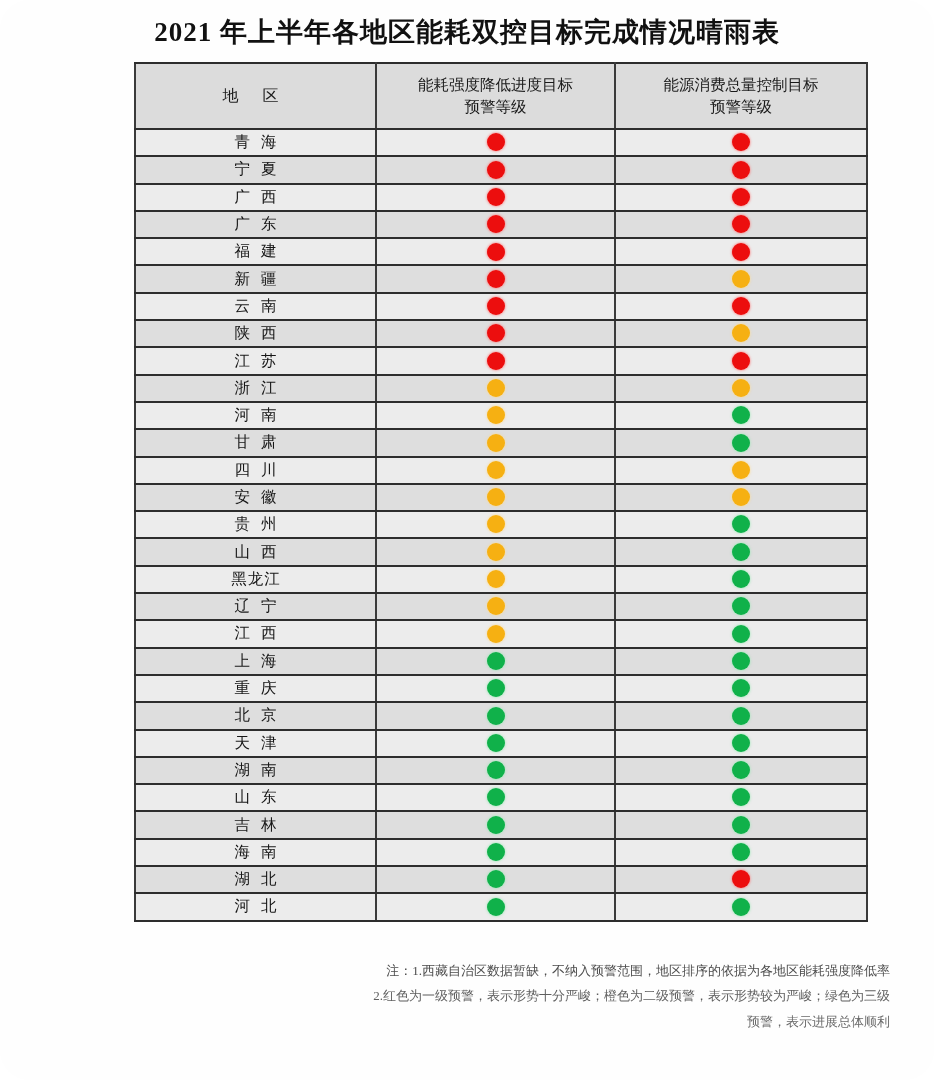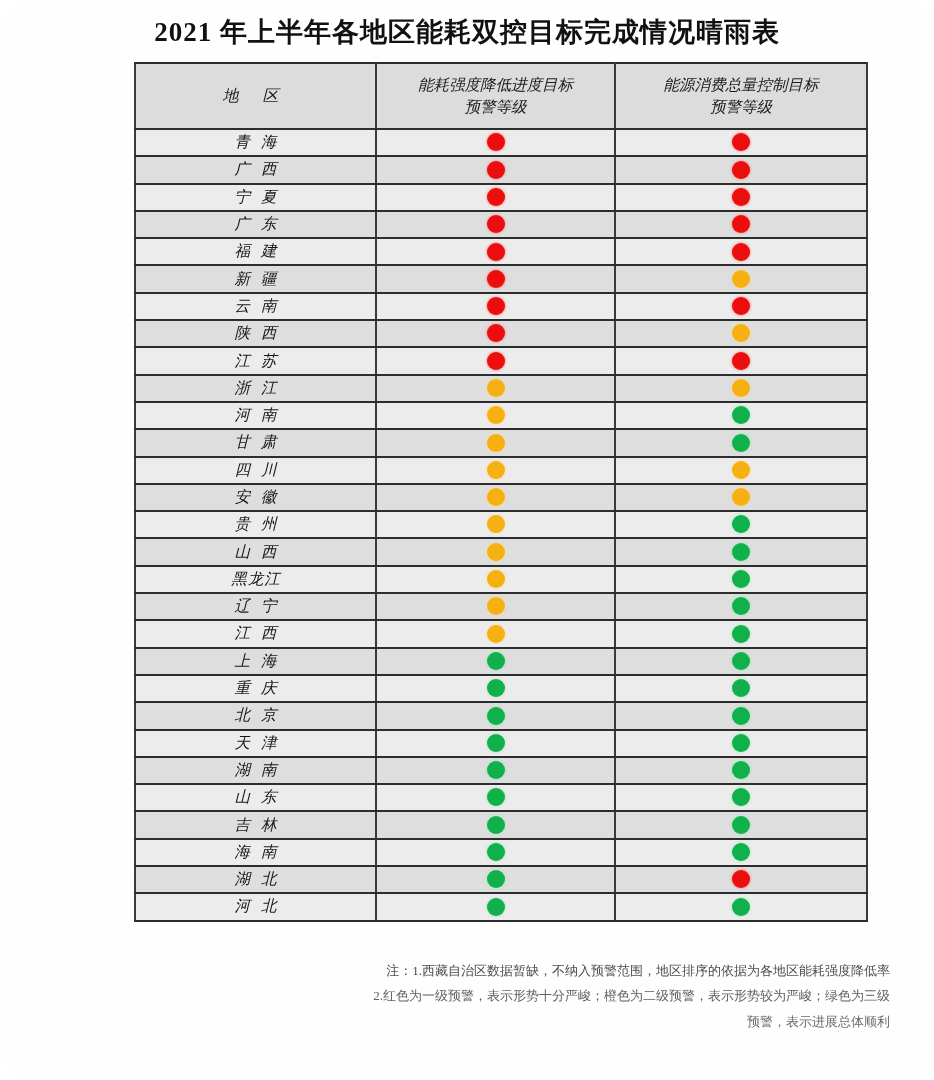--- a/index.html
+++ b/index.html
@@ -44,21 +44,20 @@
     left: 134px;
     top: 62px;
     width: 732px;
   }
 
   table.matrix {
     border-collapse: collapse;
     width: 732px;
     table-layout: fixed;
     background: #1d4ed8;
-    font-style: italic;
   }
   table.matrix col.c-region { width: 241px; }
   table.matrix col.c-int    { width: 239px; }
   table.matrix col.c-tot    { width: 252px; }
 
   table.matrix th,
   table.matrix td {
     border-left: 2px solid #3a3a3a;
     border-right: 2px solid #3a3a3a;
     border-top: 2px solid #2d2d2d;
@@ -174,26 +173,26 @@
           </th>
         </tr>
       </thead>
       <tbody id="matrix-body">
           <tr>
             <td class="region"><span class="nm">青海</span></td>
             <td class="light"><span class="dot red"></span></td>
             <td class="light"><span class="dot red"></span></td>
           </tr>
           <tr>
+            <td class="region"><span class="nm">宁夏</span></td>
+            <td class="light"><span class="dot red"></span></td>
+            <td class="light"><span class="dot red"></span></td>
+          </tr>
+          <tr>
             <td class="region"><span class="nm">广西</span></td>
-            <td class="light"><span class="dot red"></span></td>
-            <td class="light"><span class="dot red"></span></td>
-          </tr>
-          <tr>
-            <td class="region"><span class="nm">宁夏</span></td>
             <td class="light"><span class="dot red"></span></td>
             <td class="light"><span class="dot red"></span></td>
           </tr>
           <tr>
             <td class="region"><span class="nm">广东</span></td>
             <td class="light"><span class="dot red"></span></td>
             <td class="light"><span class="dot red"></span></td>
           </tr>
           <tr>
             <td class="region"><span class="nm">福建</span></td>

